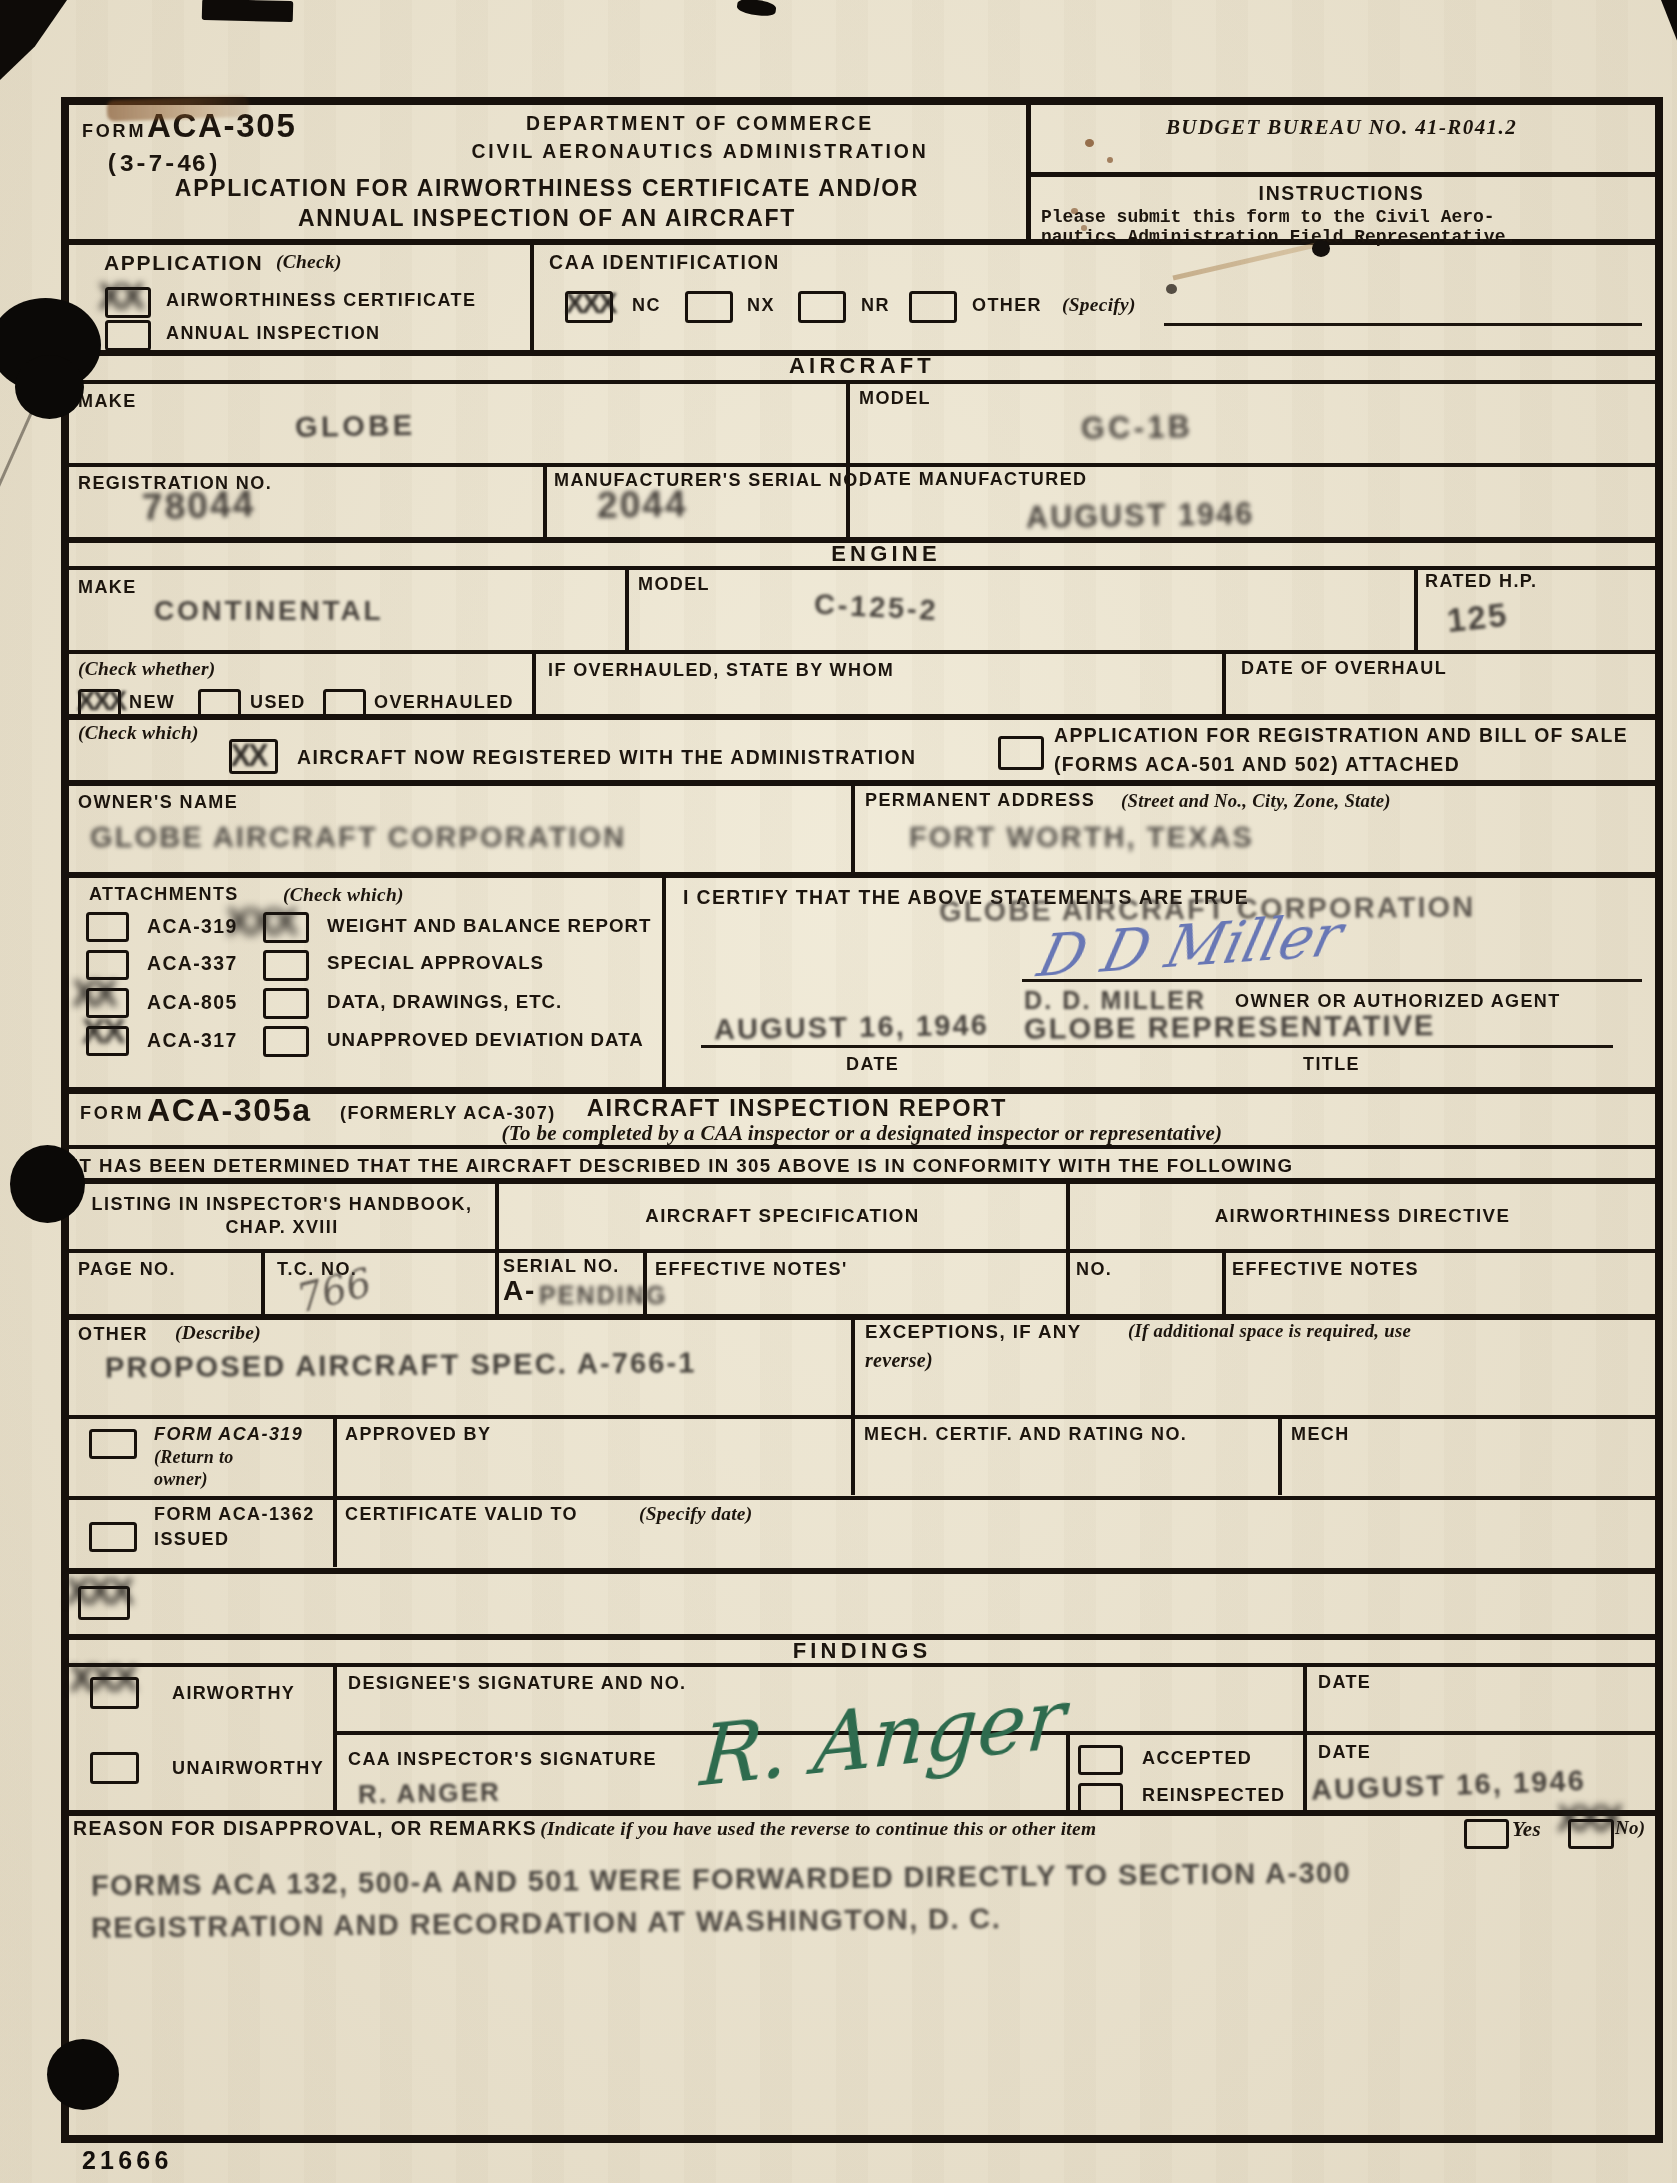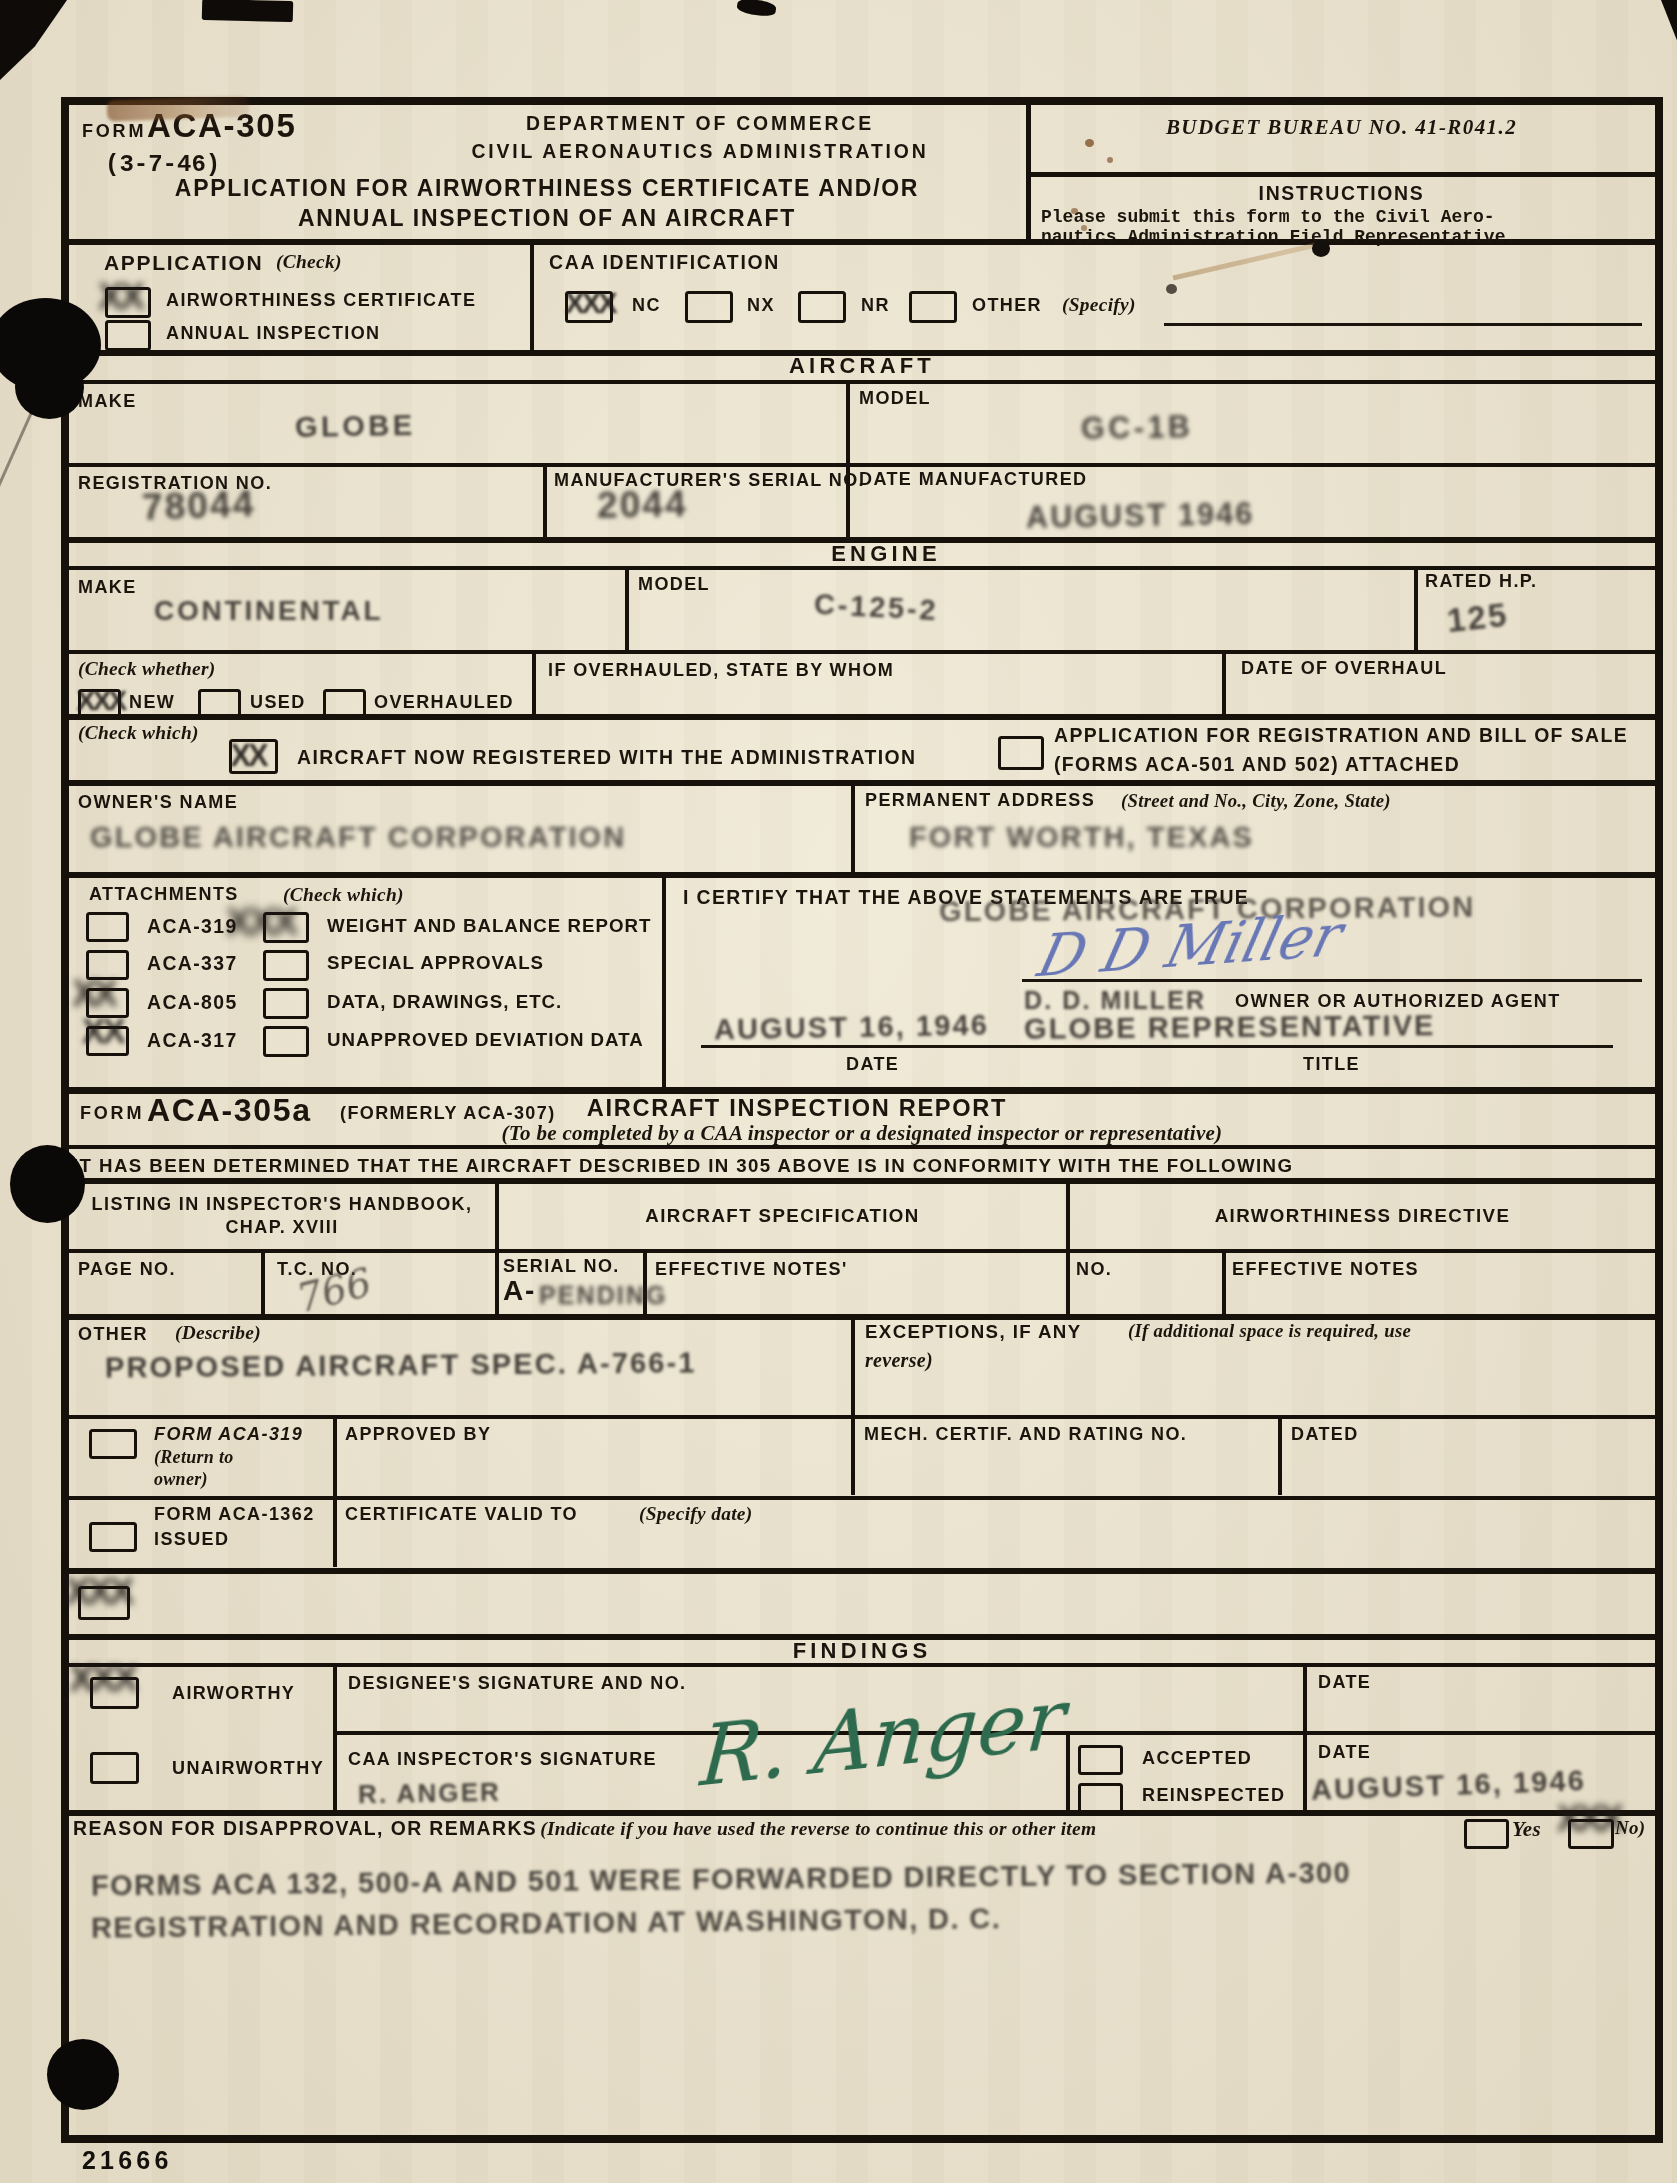--- a/index.html
+++ b/index.html
@@ -261,21 +261,21 @@
   <span class="ti" style="left:865px;top:1349px;font-size:20px;">reverse)</span>
 
   <div class="cb" style="left:89px;top:1429px;width:42px;height:23.6px;">
     <span class="mark"></span>
   </div>
   <span class="ts" style="left:154px;top:1424px;font-size:18px;font-style:italic;">FORM ACA-319</span>
   <span class="ti" style="left:154px;top:1447px;font-size:18px;">(Return to</span>
   <span class="ti" style="left:154px;top:1469px;font-size:18px;">owner)</span>
   <span class="ts" style="left:345px;top:1424px;">APPROVED BY</span>
   <span class="ts" style="left:864px;top:1424px;">MECH. CERTIF. AND RATING NO.</span>
-  <span class="ts" style="left:1291px;top:1424px;">DATED</span>
+  <span class="ts" style="left:1291px;top:1424px;">MECH</span>
 
   <div class="cb" style="left:89px;top:1522px;width:42px;height:23.6px;">
     <span class="mark"></span>
   </div>
   <span class="ts" style="left:154px;top:1504px;font-size:18px;">FORM ACA-1362</span>
   <span class="ts" style="left:154px;top:1529px;font-size:18px;">ISSUED</span>
   <span class="ts" style="left:345px;top:1504px;">CERTIFICATE VALID TO</span>
   <span class="ti" style="left:639px;top:1503px;">(Specify date)</span>
 
   <div class="cb" style="left:78px;top:1586px;width:46px;height:28px;">

